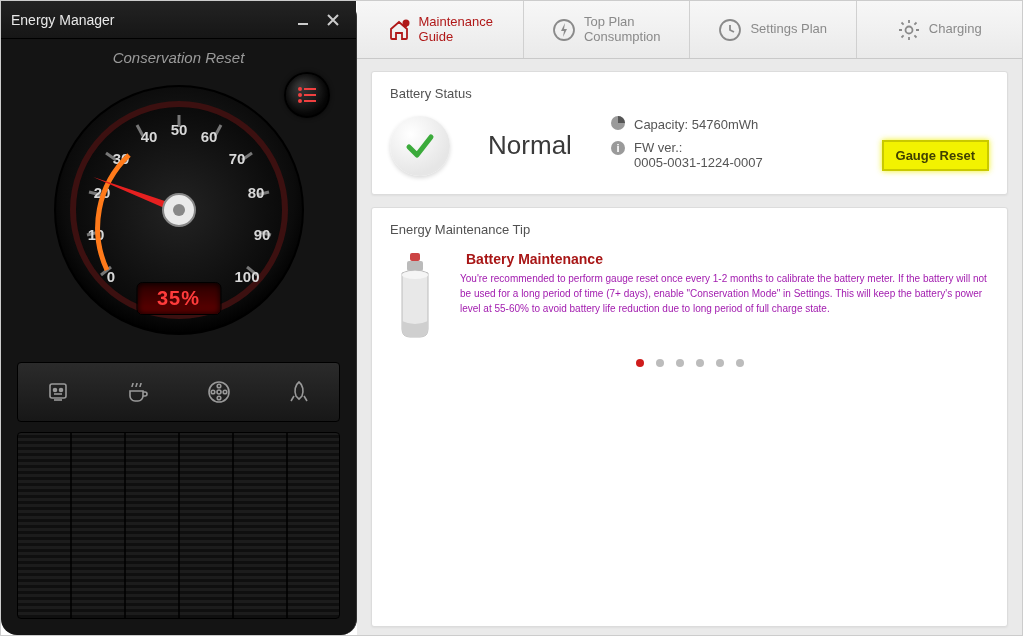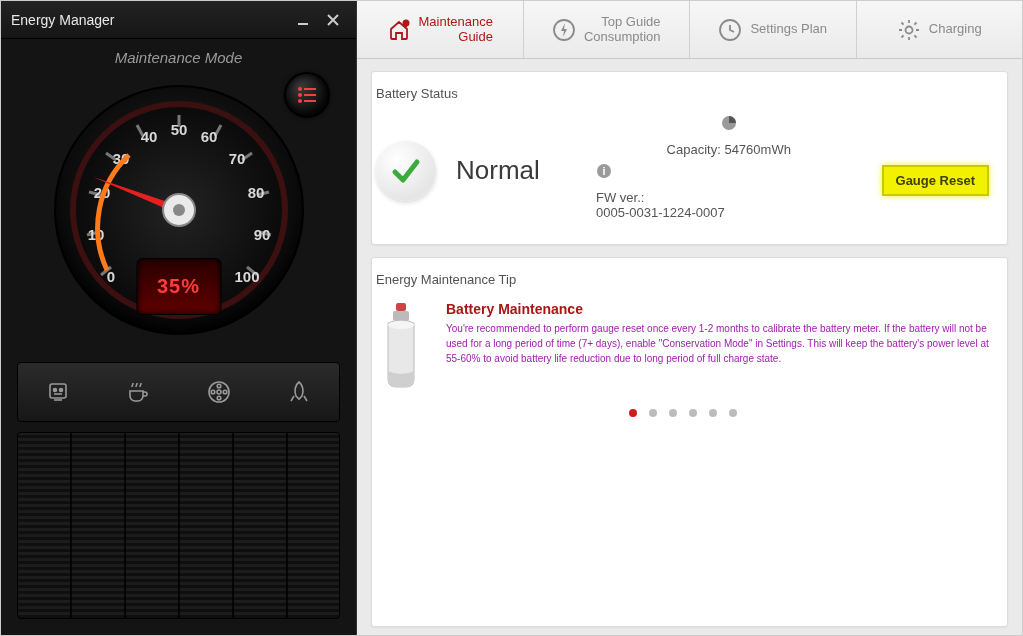--- a/index.html
+++ b/index.html
@@ -1,51 +1,51 @@
 <!DOCTYPE html>
 <html><head>
 <meta charset="utf-8">
 <style>
   * { box-sizing: border-box; margin: 0; padding: 0; }
   html, body { width: 1023px; height: 636px; font-family: "Segoe UI", Arial, sans-serif; overflow: hidden; background: #fff; }
   .app { display: flex; width: 1023px; height: 636px; border: 1px solid #ccc; }
   
-  .left { width: 356px; background: #141414; display: flex; flex-direction: column; border-right: 1px solid #333; }
+  .left { width: 356px; background: #141414; display: flex; flex-direction: column; border-right: 1px solid #333; border-radius: 16px; }
   .titlebar { height: 38px; display: flex; align-items: center; padding: 0 10px; color: #e8e8e8; background: linear-gradient(#232323,#161616); border-bottom: 1px solid #000; }
   .titlebar .title { flex: 1; font-size: 14px; }
   .winbtn { width: 26px; height: 22px; display: flex; align-items: center; justify-content: center; color: #ccc; cursor: pointer; margin-left: 4px; }
   .mode-label { text-align: center; color: #9a9a9a; font-style: italic; font-size: 15px; margin-top: 10px; margin-bottom: 6px; }
   .gauge-row { position: relative; height: 280px; }
   .menu-circle { position: absolute; right: 26px; top: 0; width: 46px; height: 46px; border-radius: 50%; background: radial-gradient(circle at 35% 30%, #3a3a3a, #0a0a0a 70%); border: 2px solid #000; box-shadow: 0 0 8px #000 inset, 0 0 4px rgba(0,0,0,.6); display: flex; align-items: center; justify-content: center; color: #f04040; cursor: pointer; }
   .gauge-wrap { position: absolute; left: 50%; top: 8px; transform: translateX(-50%); width: 260px; height: 260px; }
   .gauge-svg { width: 100%; height: 100%; }
-  .pct-badge { position: absolute; left: 50%; bottom: 25px; transform: translateX(-50%); background: linear-gradient(#2a0000,#600000); color: #ff3b3b; font-weight: 700; font-size: 20px; padding: 16px 20px; border-radius: 6px; border: 1px solid #000; box-shadow: inset 0 0 6px #000; letter-spacing: 1px; }
+  .pct-badge { position: absolute; left: 50%; bottom: 25px; transform: translateX(-50%); background: linear-gradient(#2a0000,#600000); color: #ff3b3b; font-weight: 700; font-size: 20px; padding: 4px 20px; border-radius: 6px; border: 1px solid #000; box-shadow: inset 0 0 6px #000; letter-spacing: 1px; }
   .toolbar { height: 60px; margin: 10px 16px 0 16px; background: linear-gradient(#2b2b2b,#171717); border: 1px solid #000; border-radius: 4px; display: flex; align-items: center; justify-content: space-around; }
   .tool { width: 40px; height: 40px; display: flex; align-items: center; justify-content: center; color: #999; cursor: pointer; }
   .grille { flex: 1; margin: 10px 16px 16px 16px; border: 1px solid #000; border-radius: 4px; background: repeating-linear-gradient(0deg, #0f0f0f 0 3px, #1c1c1c 3px 6px), repeating-linear-gradient(90deg, rgba(0,0,0,0) 0 52px, rgba(0,0,0,.8) 52px 54px); background-blend-mode: multiply; }
   
   .right { flex: 1; background: #eaeaea; display: flex; flex-direction: column; }
   .tabs { height: 58px; display: flex; background: linear-gradient(#f7f7f7,#eaeaea); border-bottom: 1px solid #c9c9c9; }
   .tab { flex: 1; display: flex; align-items: center; justify-content: center; gap: 8px; border-right: 1px solid #d0d0d0; color: #8a8a8a; cursor: pointer; font-size: 13px; padding: 0 6px; }
   .tab:last-child { border-right: none; }
   .tab.active { color: #b01818; }
-  .tab .lbl { text-align: right; line-height: 1.15; }
+  .tab .lbl { text-align: left; line-height: 1.15; }
   .content { padding: 12px 14px 8px 14px; display: flex; flex-direction: column; gap: 12px; flex: 1; }
-  .card { background: #fff; border-radius: 3px; border: 1px solid #dcdcdc; padding: 14px 18px 18px 4px; box-shadow: 0 1px 2px rgba(0,0,0,.05); }
+  .card { background: #fff; border-radius: 3px; border: 1px solid #dcdcdc; padding: 14px 18px 18px 18px; box-shadow: 0 1px 2px rgba(0,0,0,.05); }
   .card h3 { font-size: 13px; font-weight: 400; color: #525252; margin-bottom: 14px; }
   .status-row { display: flex; align-items: center; gap: 20px; }
   .status-icon { width: 60px; height: 60px; border-radius: 50%; background: radial-gradient(circle at 35% 30%, #fff, #e6e6e6 70%); box-shadow: 0 2px 4px rgba(0,0,0,.15); display: flex; align-items: center; justify-content: center; }
-  .status-text { font-size: 26px; color: #3a3a3a; font-weight: 300; min-width: 120px; }
+  .status-text { font-size: 26px; color: #3a3a3a; font-weight: 300; min-width: 120px; text-align: center; }
   .meta { flex: 1; color: #555; font-size: 13px; }
-  .meta-row { display: flex; align-items: center; gap: 8px; margin-bottom: 6px; flex-direction: column; }
+  .meta-row { display: flex; align-items: center; gap: 8px; margin-bottom: 6px; }
   .meta-icon { color: #9a9a9a; }
   .reset-btn { background: #f2f200; border: 2px solid #c9c900; padding: 6px 12px; font-size: 13px; color: #404000; font-weight: 600; cursor: pointer; box-shadow: 0 0 6px rgba(240,240,0,.9); margin-top: 20px; }
   .tip-row { display: flex; gap: 20px; }
   .tip-icon { width: 60px; display: flex; justify-content: center; }
-  .tip-body .tip-title { color: #a81616; font-weight: 700; font-size: 14px; margin-bottom: 4px; }
+  .tip-body .tip-title { color: #a81616; font-weight: 700; font-size: 14px; margin-bottom: 4px; margin-left: 6px; }
   .tip-body .tip-text { color: #a21caf; font-size: 10px; line-height: 1.5; }
   .pager { display: flex; gap: 12px; justify-content: center; margin-top: 18px; }
   .dot { width: 8px; height: 8px; border-radius: 50%; background: #bcbcbc; cursor: pointer; }
   .dot.active { background: #cf1c1c; }
   .gauge-num { font: 600 15px sans-serif; fill: #d8d8d8; }
 </style>
 </head>
 <body>
 
 <div class="app">
@@ -58,21 +58,21 @@
             <rect x="1" y="9" width="10" height="2" fill="currentColor"></rect>
           </svg>
       </div>
       <div class="winbtn">
         <svg width="12" height="12" viewBox="0 0 12 12">
             <path d="M1 1 L11 11 M11 1 L1 11" stroke="currentColor" stroke-width="2"></path>
           </svg>
       </div>
     </div>
 
-    <div class="mode-label">Maintenance Mode</div>
+    <div class="mode-label">Conservation Reset</div>
 
     <div class="gauge-row">
       <div class="menu-circle">
         <svg width="20" height="16" viewBox="0 0 20 16">
           <circle cx="3" cy="2" r="2" fill="currentColor"></circle>
             <rect x="7" y="1" width="12" height="2" fill="currentColor"></rect>
           <circle cx="3" cy="8" r="2" fill="currentColor"></circle>
             <rect x="7" y="7" width="12" height="2" fill="currentColor"></rect>
           <circle cx="3" cy="14" r="2" fill="currentColor"></circle>
             <rect x="7" y="13" width="12" height="2" fill="currentColor"></rect>
@@ -179,21 +179,21 @@
             <text x="19" y="7.5" text-anchor="middle" font-size="5" fill="#fff">!</text>
           </svg>
         <div class="lbl" style="white-space:pre-line">Maintenance
 Guide</div>
       </div>
       <div class="tab">
         <svg width="24" height="24" viewBox="0 0 24 24" fill="none" stroke="currentColor" stroke-width="1.8">
             <circle cx="12" cy="12" r="10"></circle>
             <path d="M13 5l-4 8h3l-1 6 4-8h-3z" fill="currentColor" stroke="none"></path>
           </svg>
-        <div class="lbl" style="white-space:pre-line">Top Guide
+        <div class="lbl" style="white-space:pre-line">Top Plan
 Consumption</div>
       </div>
       <div class="tab">
         <svg width="24" height="24" viewBox="0 0 24 24" fill="none" stroke="currentColor" stroke-width="1.8">
             <circle cx="12" cy="12" r="10"></circle>
             <path d="M12 7v5l4 2"></path>
           </svg>
         <div class="lbl">Settings Plan</div>
       </div>
       <div class="tab">

